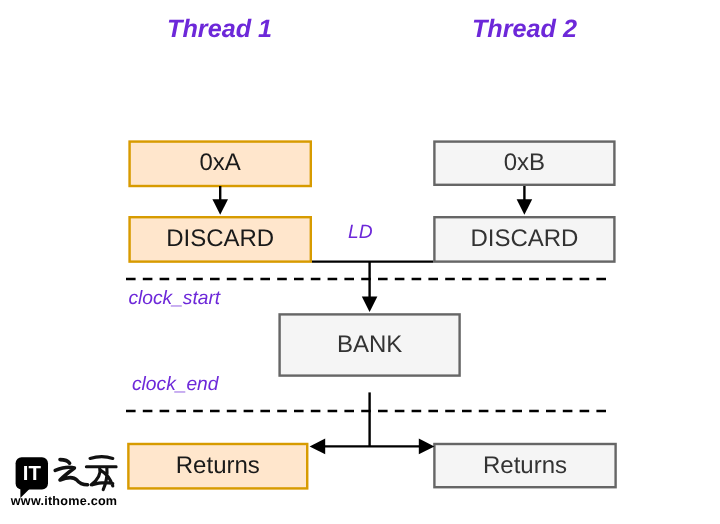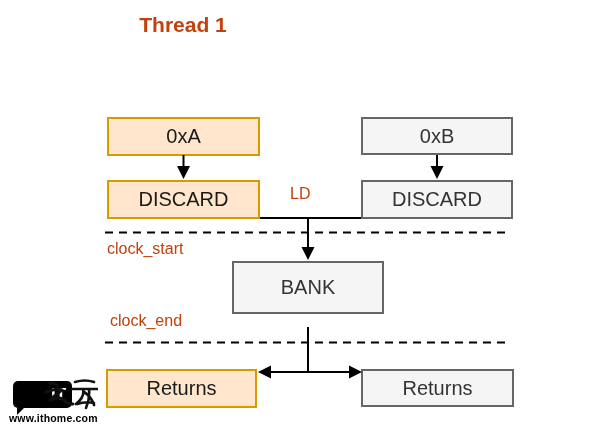--- a/index.html
+++ b/index.html
@@ -4,21 +4,21 @@
 <style>
   html, body { margin: 0; padding: 0; background: #ffffff; }
   #canvas {
     position: relative;
     width: 600px;
     height: 437px;
     background: #ffffff;
     font-family: "Liberation Sans", sans-serif;
     overflow: hidden;
   }
-  .txt { position: absolute; color: #c2410c; white-space: nowrap; }
+  .txt { position: absolute; color: #6d28d9; white-space: nowrap; font-style: italic; }
   .title { font-size: 21px; font-weight: bold; width: 200px; text-align: center; }
   .subtitle { font-size: 20px; width: 200px; text-align: center; }
   .box {
     position: absolute;
     box-sizing: border-box;
     display: flex;
     align-items: center;
     justify-content: center;
     font-size: 20px;
     color: #1a1a1a;
@@ -30,40 +30,41 @@
     left: 0; top: 0;
     pointer-events: none;
   }
   .small-label { font-size: 16px; }
   
   #logo-square {
     position: absolute; left: 13px; top: 381px;
     width: 27px; height: 27px;
     background: #000; border-radius: 5px;
     display: flex; align-items: center; justify-content: center;
-    color: #fff; font-weight: bold; font-size: 17px; padding-left: 32px;
+    color: #fff; font-weight: bold; font-size: 17px;
   }
   #logo-tail {
     position: absolute; left: 17px; top: 406px;
     width: 0; height: 0;
     border-top: 9px solid #000;
     border-right: 9px solid transparent;
   }
   #logo-url {
     position: absolute; left: 9px; top: 412px;
     font-size: 10.5px; font-weight: bold; color: #000;
     letter-spacing: 0.2px; white-space: nowrap;
   }
 </style>
 </head>
 <body>
 
 <div id="canvas">
 
   <div class="txt title" style="left:83px; top:13px;">Thread 1</div>
+  <div class="txt title" style="left:337px; top:13px;">Thread 2</div>
 
 
   <div class="box orange" style="left:107px; top:117px; width:153px; height:39px;">
     <span>0xA</span>
   </div>
   <div class="box orange" style="left:107px; top:180px; width:153px; height:39px;">
     <span>DISCARD</span>
   </div>
   <div class="box orange" style="left:106px; top:369px; width:151px; height:39px;">
     <span>Returns</span>

